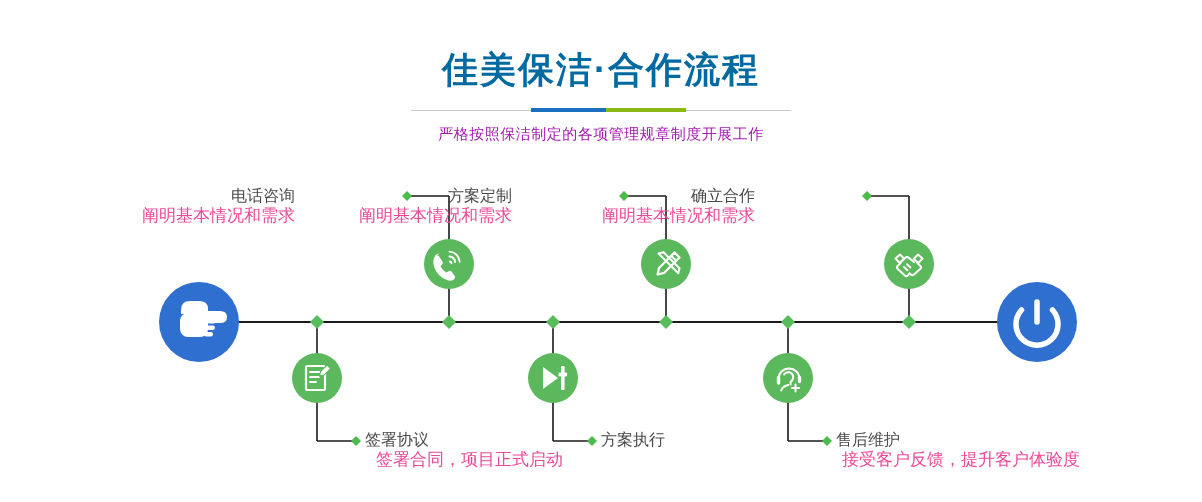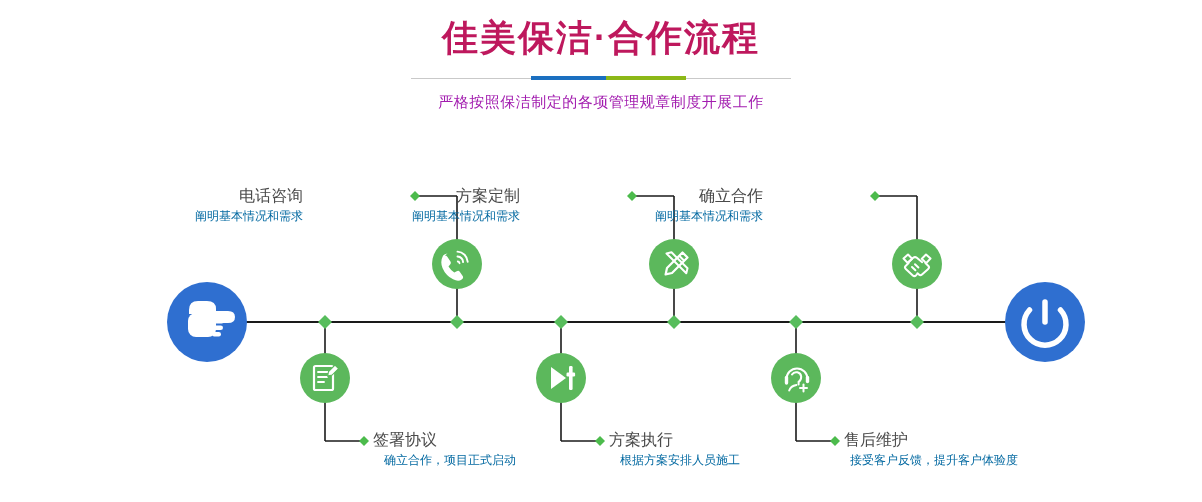--- a/index.html
+++ b/index.html
@@ -22,25 +22,25 @@
   
   .header {
     position: absolute;
     left: 0;
     top: 0;
     width: 1202px;
     text-align: center;
   }
   .title {
     margin: 0;
-    padding-top: 16px;
+    padding-top: 48px;
     font-size: 36px;
     line-height: 44px;
     font-weight: 700;
-    color: #be185d;
+    color: #0369a1;
     letter-spacing: 2px;
   }
   .divider {
     position: relative;
     width: 380px;
     height: 4px;
     margin: 16px auto 0 auto;
   }
   .divider .rule {
     position: absolute;
@@ -71,21 +71,21 @@
     padding-top: 11px;
     font-size: 15px;
     line-height: 22px;
     color: #a21caf;
     letter-spacing: 0.5px;
   }
 
   
   .diagram {
     position: absolute;
-    left: 16px;
+    left: 8px;
     top: 0;
     width: 1098px;
     height: 502px;
   }
   .diagram svg {
     position: absolute;
     left: 0;
     top: 0;
   }
 
@@ -93,23 +93,23 @@
   .label {
     position: absolute;
     white-space: nowrap;
   }
   .label .lab-title {
     font-size: 16px;
     line-height: 20px;
     color: #4a4a4a;
   }
   .label .lab-desc {
-    font-size: 12px;
+    font-size: 17px;
     line-height: 20px;
-    color: #0369a1;
+    color: #ec4899;
   }
   .label.top {
     text-align: right;
   }
   .label.bottom {
     text-align: left;
     font-family: Liberation Mono, monospace;
   }
 </style>
 </head>
@@ -318,26 +318,25 @@
       <div class="lab-desc">阐明基本情况和需求</div>
     </div>
 
     <div class="label top" style="right:351px; top:186px;margin-left:32px;">
       <div class="lab-title">确立合作</div>
       <div class="lab-desc">阐明基本情况和需求</div>
     </div>
 
     <div class="label bottom" style="left:357px; top:431px;">
       <div class="lab-title">签署协议</div>
-      <div class="lab-desc" style="margin-left:11px;">确立合作，项目正式启动</div>
+      <div class="lab-desc" style="margin-left:11px;">签署合同，项目正式启动</div>
     </div>
 
     <div class="label bottom" style="left:593px; top:431px;">
       <div class="lab-title">方案执行</div>
-      <div class="lab-desc" style="margin-left:11px;">根据方案安排人员施工</div>
     </div>
 
     <div class="label bottom" style="left:828px; top:431px;">
       <div class="lab-title">售后维护</div>
       <div class="lab-desc" style="margin-left:6px;">接受客户反馈，提升客户体验度</div>
     </div>
   </div>
 
 </div>
 

